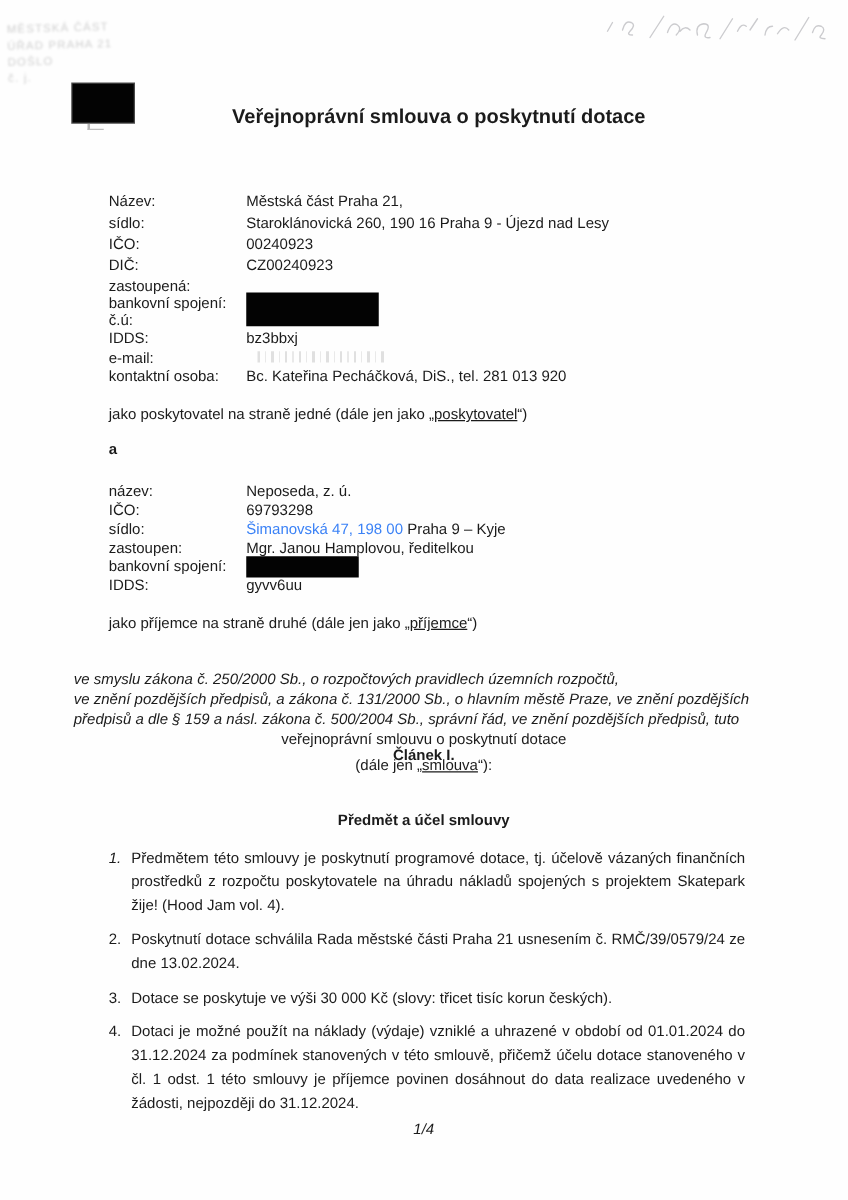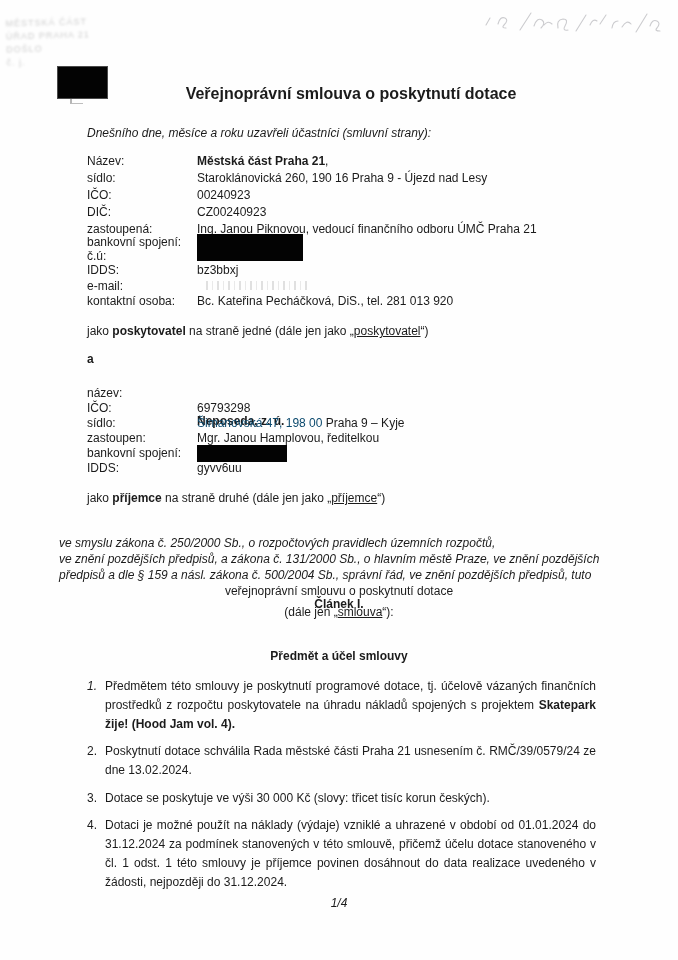--- a/index.html
+++ b/index.html
@@ -1,20 +1,20 @@
 <!DOCTYPE html>
 <html><head>
 <meta charset="utf-8">
 <style>
   html,body{margin:0;padding:0;background:#ffffff;}
   .page{
     position:relative;width:678px;height:960px;background:#fefefe;
     font-family:"Liberation Sans",sans-serif;color:#1b1b1b;overflow:hidden;
   }
-  .b{font-weight:bold;margin-top:28px;}
+  .b{font-weight:normal;}
   .u{text-decoration:underline;}
 
   
   .stamp{
     position:absolute;left:6px;top:16px;width:120px;
     font-size:9px;line-height:13px;color:#6f6f6f;
     opacity:.34;filter:blur(0.8px);transform:rotate(-1.5deg);
     letter-spacing:1px;
   }
   .redaction{position:absolute;background:#030303;}
@@ -29,21 +29,21 @@
 
   .title{
     position:absolute;left:0;top:85px;width:100%;margin:0;
     text-align:center;font-size:16px;font-weight:bold;padding-left:12px;
   }
   .intro{position:absolute;left:87px;top:126px;font-size:12px;font-style:italic;}
 
   .prow{position:absolute;left:87px;width:530px;height:16px;font-size:12px;}
   .lbl{position:absolute;left:0;white-space:nowrap;}
   .valwrap{position:absolute;left:110px;white-space:nowrap;}
-  .faded{color:#0c4a6e;}
+  .faded{color:#3b82f6;}
   
   .p0{top:154px}.p1{top:171px}.p2{top:188px}.p3{top:205px}.p4{top:222px}
   .p5{top:235px}.p6{top:249px}.p7{top:263px}.p8{top:279px}.p9{top:294px}
   
   .r0{top:386px}.r1{top:401px}.r2{top:416px}.r3{top:431px}.r4{top:446px}.r5{top:461px}
 
   .email-ghost{
     position:absolute;left:206px;top:281px;width:102px;height:9px;
     background:repeating-linear-gradient(90deg,#d7d7d7 0 2px,transparent 2px 6px,#e3e3e3 6px 7px,transparent 7px 11px);
     opacity:.75;filter:blur(.4px);
@@ -96,41 +96,39 @@
       <path d="M98 25 l10 -16"></path>
       <path d="M112 19 q3 -7 7 -4 m3 3 l6 -9"></path>
       <path d="M134 22 q1 -7 6 -7 m4 6 q5 -8 9 -3"></path>
       <path d="M158 26 l11 -18"></path>
       <path d="M172 20 q2 -7 7 -5 q4 2 0 7 q-3 3 3 3"></path>
     </g>
   </svg>
 
   <h1 class="title">Veřejnoprávní smlouva o poskytnutí dotace</h1>
 
-  <div class="intro">Dnešního dne, měsíce a roku uzavřeli účastníci (smluvní strany):</div>
 
   <div class="prow p0">
     <span class="lbl">Název:</span>
     <span class="valwrap"><span class="b">Městská část Praha 21</span><span>,</span></span>
   </div>
   <div class="prow p1">
     <span class="lbl">sídlo:</span>
     <span class="valwrap">Staroklánovická 260, 190 16 Praha 9 - Újezd nad Lesy</span>
   </div>
   <div class="prow p2">
     <span class="lbl">IČO:</span>
     <span class="valwrap">00240923</span>
   </div>
   <div class="prow p3">
     <span class="lbl">DIČ:</span>
     <span class="valwrap">CZ00240923</span>
   </div>
   <div class="prow p4">
     <span class="lbl">zastoupená:</span>
-    <span class="valwrap">Ing. Janou Piknovou, vedoucí finančního odboru ÚMČ Praha 21</span>
   </div>
   <div class="prow p5">
     <span class="lbl">bankovní spojení:</span>
   </div>
   <div class="prow p6">
     <span class="lbl">č.ú:</span>
   </div>
   <div class="prow p7">
     <span class="lbl">IDDS:</span>
     <span class="valwrap">bz3bbxj</span>

